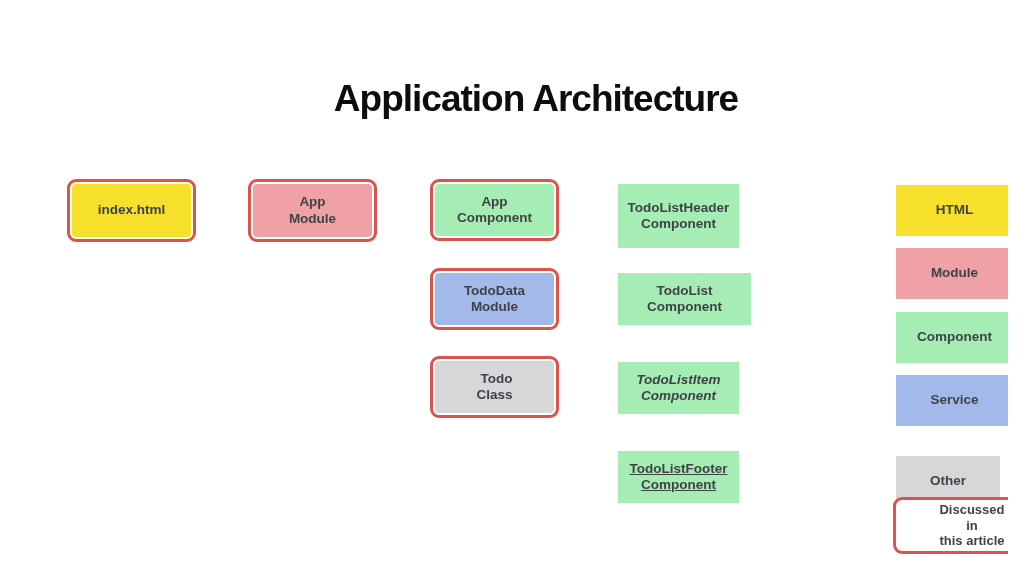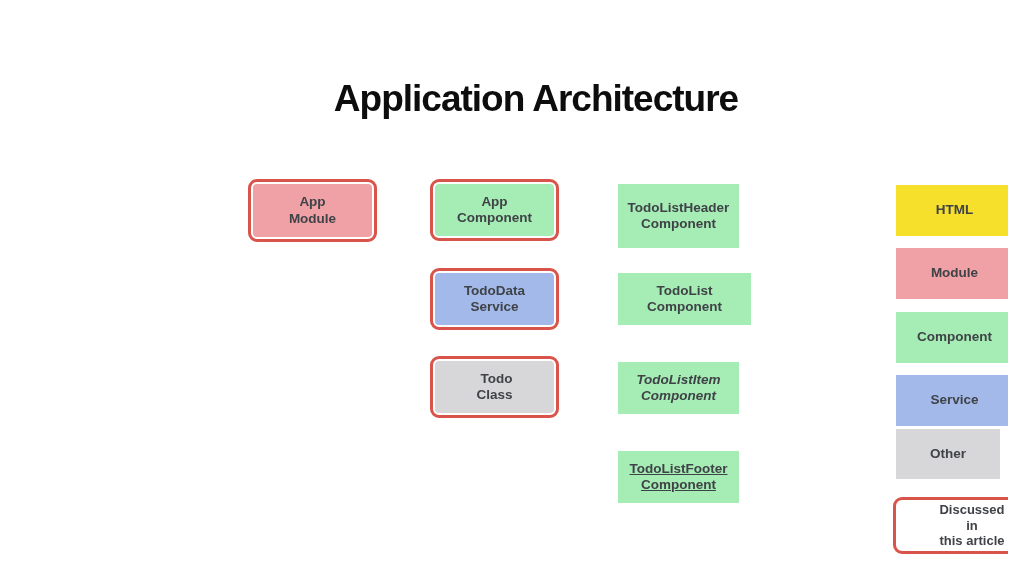--- a/index.html
+++ b/index.html
@@ -60,43 +60,46 @@
   .pos-todo-class       { left: 398px; top: 324px; width: 129px; height: 62px; }
   .pos-header-component { left: 586px; top: 152px; width: 121px; height: 64px; }
   .pos-list-component   { left: 586px; top: 241px; width: 133px; height: 52px; }
   .pos-item-component   { left: 586px; top: 330px; width: 121px; height: 52px; font-style: italic; }
   .pos-footer-component { left: 586px; top: 419px; width: 121px; height: 52px; text-decoration: underline; }
   
   .pos-legend-html      { left: 864px; top: 153px; width: 117px; height: 51px; }
   .pos-legend-module    { left: 864px; top: 216px; width: 117px; height: 51px; }
   .pos-legend-component { left: 864px; top: 280px; width: 117px; height: 51px; }
   .pos-legend-service   { left: 864px; top: 343px; width: 117px; height: 51px; }
-  .pos-legend-other     { left: 864px; top: 397px; width: 104px; height: 50px; }
+  .pos-legend-other     { left: 864px; top: 424px; width: 104px; height: 50px; }
   .pos-legend-discussed { left: 861px; top: 465px; width: 127px; height: 57px; font-size: 13px; }
 </style>
 </head>
 <body>
 
 <div class="canvas">
 
   <h1 class="title">Application Architecture</h1>
 
+  <div class="box highlighted fill-html pos-index-html">
+    <span>index.html</span>
+  </div>
 
   <div class="box highlighted fill-module pos-app-module">
     <span>App
 Module</span>
   </div>
 
   <div class="box highlighted fill-component pos-app-component">
     <span>App
 Component</span>
   </div>
   <div class="box highlighted fill-service pos-tododata-service">
     <span>TodoData
-Service</span>
+Module</span>
   </div>
   <div class="box highlighted fill-other pos-todo-class">
     <span>Todo
 Class</span>
   </div>
 
   <div class="box fill-component pos-header-component">
     <span>TodoListHeader
 Component</span>
   </div>

